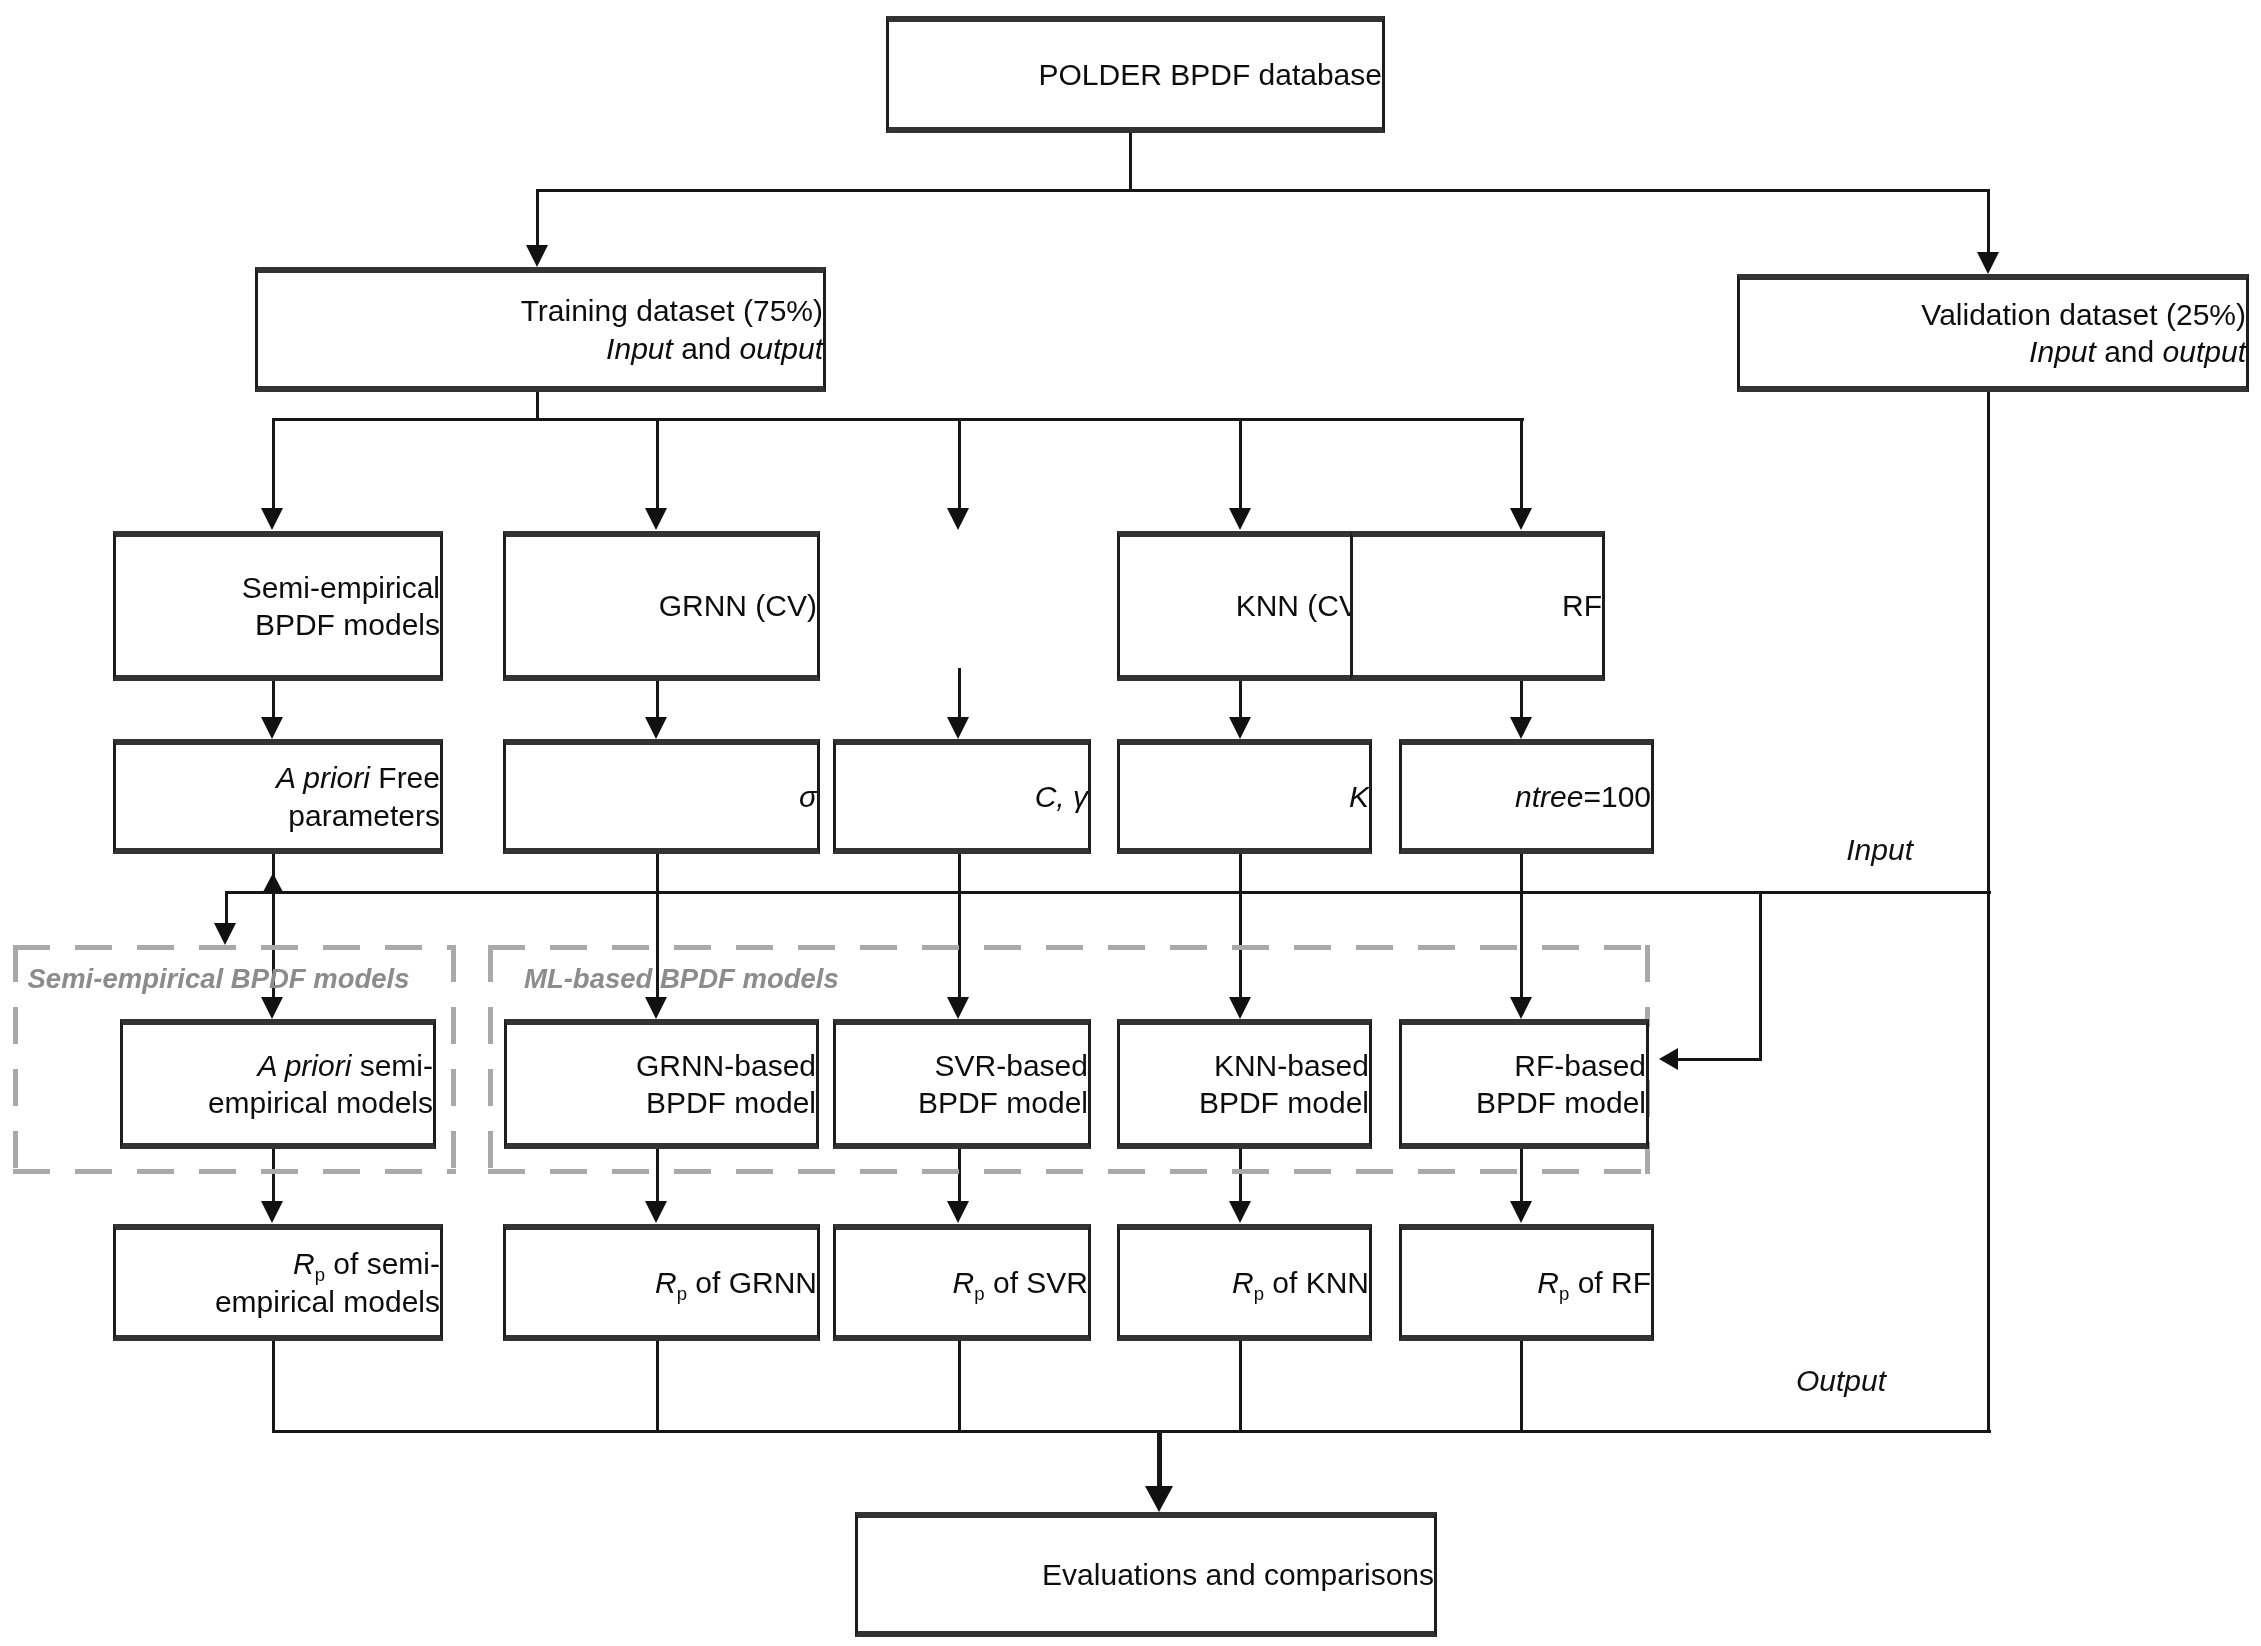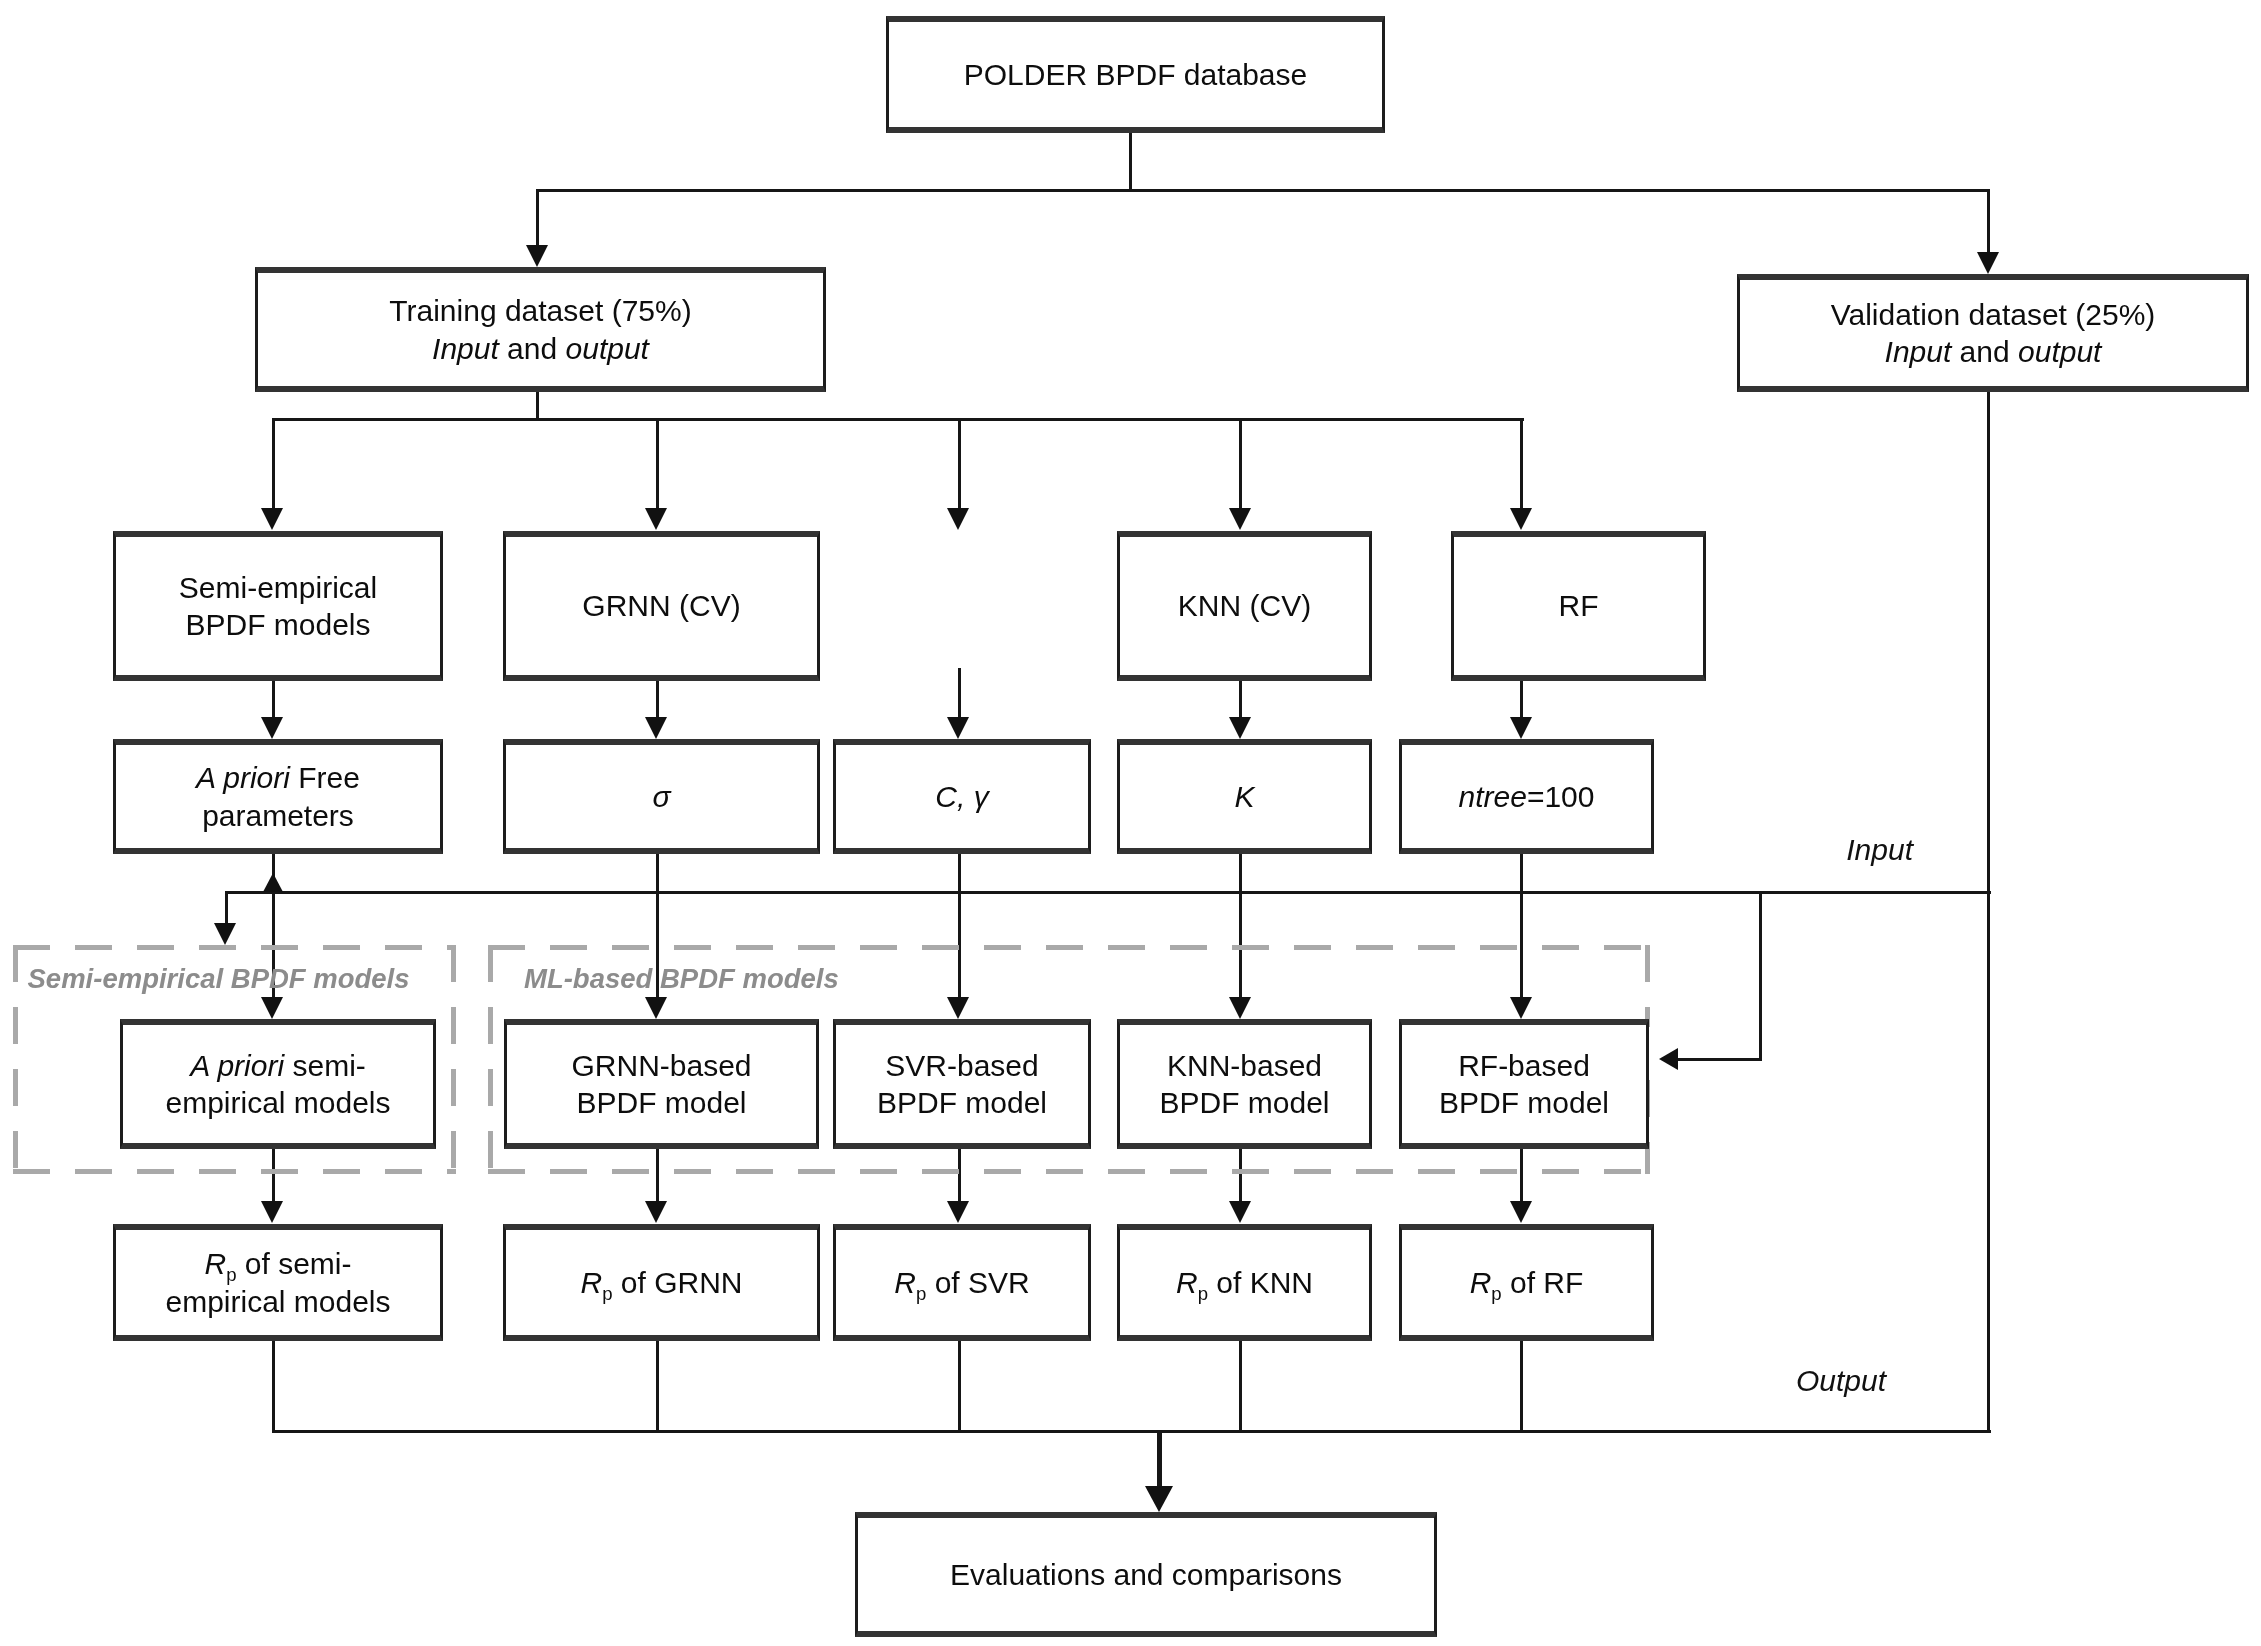--- a/index.html
+++ b/index.html
@@ -3,21 +3,21 @@
 <meta charset="utf-8">
 <style>
   html,body{margin:0;padding:0;background:#ffffff;}
   #canvas{
     position:relative;width:2261px;height:1647px;background:#ffffff;
     font-family:"Liberation Sans","DejaVu Sans",sans-serif;color:#0d0d0d;overflow:hidden;
   }
   .box{
     position:absolute;background:#ffffff;
     border-style:solid;border-color:#333333 #1d1d1d;border-width:6.6px 3.9px;
-    display:flex;flex-direction:column;align-items:center;justify-content:center;
+    display:flex;flex-direction:column;align-items:flex-end;justify-content:center;
     text-align:center;font-size:30px;line-height:1.24;
   }
   .lineh,.linev{position:absolute;background:#161616;}
   .lineh{height:3.3px}
   .linev{width:3.3px}
   .arrd{position:absolute;width:0;height:0;
     border-left:11.8px solid transparent;border-right:11.8px solid transparent;
     border-top:22px solid #111111;}
   .arrd.big{border-left-width:14.4px;border-right-width:14.4px;border-top-width:26px;}
   .arru{position:absolute;width:0;height:0;
@@ -150,21 +150,21 @@
   <div class="box" style="left:113px;top:531px;width:324px;height:138px">
     <span>Semi-empirical</span>
     <span>BPDF models</span>
   </div>
   <div class="box" style="left:503px;top:531px;width:311px;height:138px">
     <span>GRNN (CV)</span>
   </div>
   <div class="box" style="left:1117px;top:531px;width:249px;height:138px">
     <span>KNN (CV)</span>
   </div>
-  <div class="box" style="left:1451px;top:531px;width:249px;height:138px">
+  <div class="box" style="left:1350px;top:531px;width:249px;height:138px">
     <span>RF</span>
   </div>
 
   <div class="box" style="left:113px;top:739px;width:324px;height:103px">
     <span>
       <span class="it">A priori</span><span> Free</span>
     </span>
     <span>parameters</span>
   </div>
   <div class="box" style="left:503px;top:739px;width:311px;height:103px">

